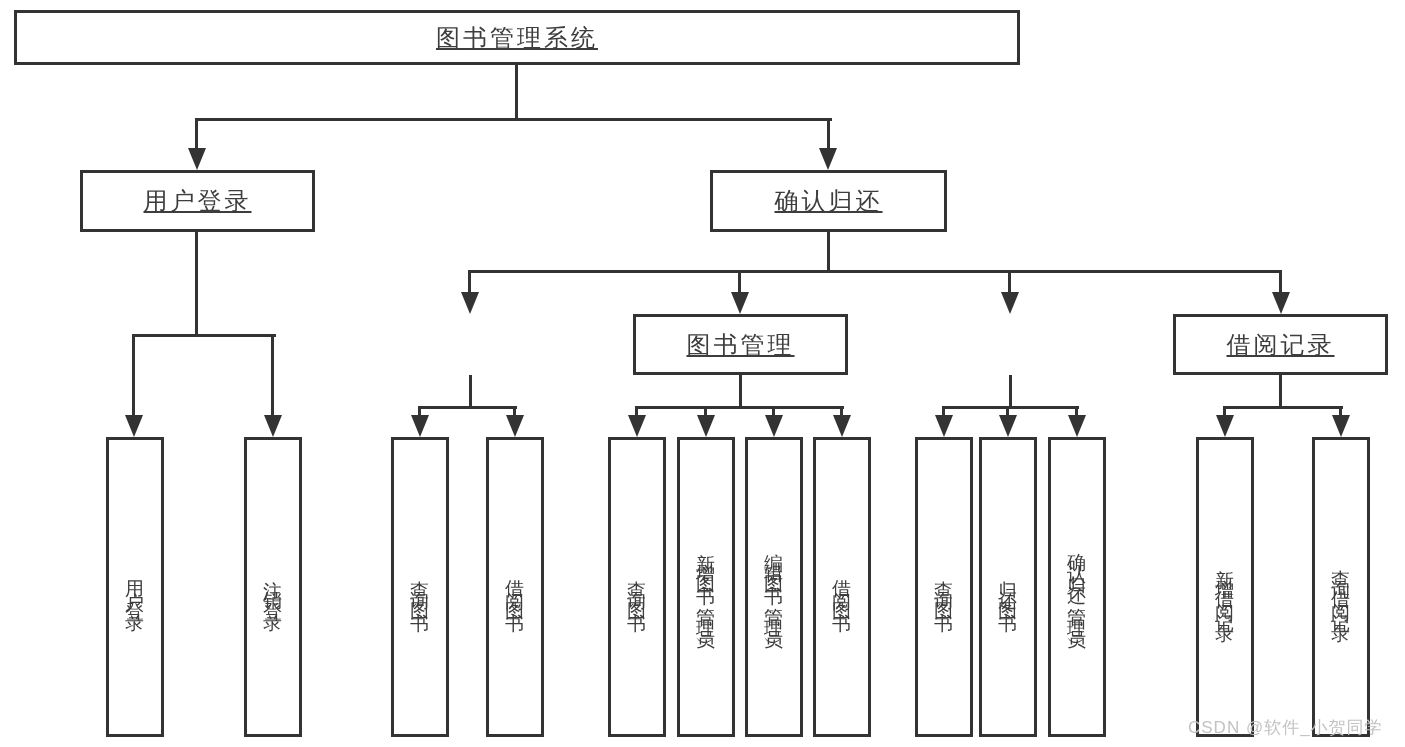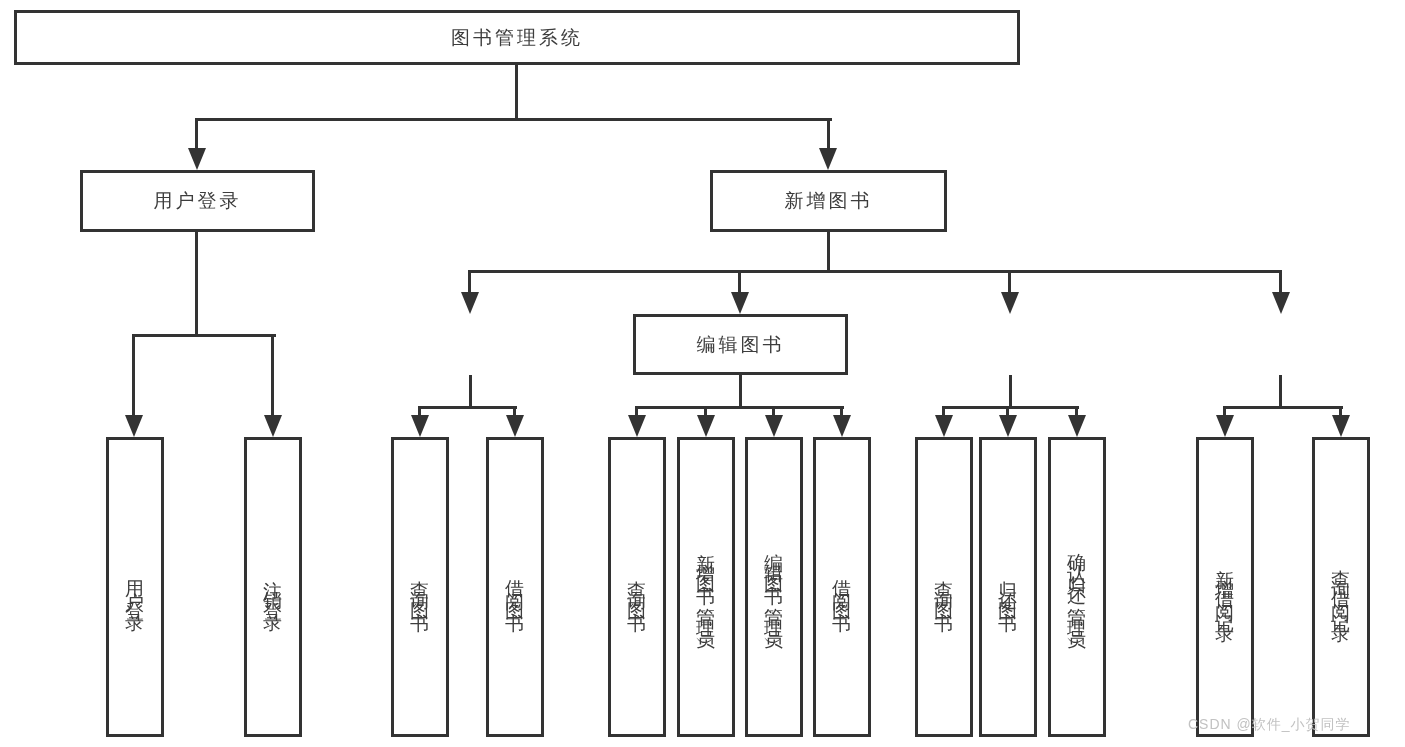--- a/index.html
+++ b/index.html
@@ -16,22 +16,23 @@
     width:1405px;height:747px;
     background:var(--bg);
     overflow:hidden;
   }
   
   .hbox{
     position:absolute;
     border:3px solid var(--line);
     background:var(--bg);
     display:flex;align-items:center;justify-content:center;
-    font-size:19px;letter-spacing:3px;color:var(--text);
+    font-size:24px;letter-spacing:3px;color:var(--text);
     white-space:nowrap;
+    text-decoration:underline;
   }
   
   .vbox{
     position:absolute;
     width:58px;height:300px;
     border:3px solid var(--line);
     background:var(--bg);
     writing-mode:vertical-rl;
     display:flex;align-items:center;justify-content:center;
     font-size:19px;letter-spacing:11px;color:var(--text);
@@ -40,61 +41,62 @@
   .vline{position:absolute;width:3px;background:var(--line);}
   .hline{position:absolute;height:3px;background:var(--line);}
   .arrow{
     position:absolute;width:0;height:0;
     border-left:9px solid transparent;
     border-right:9px solid transparent;
     border-top:22px solid var(--line);
   }
   .watermark{
     position:absolute;left:1188px;top:716px;
-    font-size:14px;letter-spacing:1px;
+    font-size:17px;letter-spacing:1px;
     color:var(--watermark);
     z-index:5;white-space:nowrap;
   }
 </style>
 </head>
 <body>
 
 <div class="stage">
 
   <div class="hbox" style="left:14px;top:10px;width:1006px;height:55px;">图书管理系统</div>
 
   <div class="vline" style="left:515px;top:64px;height:56px;"></div>
   <div class="hline" style="left:196px;top:118px;width:636px;"></div>
   <div class="vline" style="left:195px;top:118px;height:34px;"></div>
   <div class="vline" style="left:827px;top:118px;height:34px;"></div>
   <div class="arrow" style="left:188px;top:148px;"></div>
   <div class="arrow" style="left:819px;top:148px;"></div>
 
   <div class="hbox" style="left:80px;top:170px;width:235px;height:62px;">用户登录</div>
-  <div class="hbox" style="left:710px;top:170px;width:237px;height:62px;">新增图书</div>
+  <div class="hbox" style="left:710px;top:170px;width:237px;height:62px;">确认归还</div>
 
   <div class="vline" style="left:195px;top:232px;height:104px;"></div>
   <div class="hline" style="left:132px;top:334px;width:144px;"></div>
   <div class="vline" style="left:132px;top:334px;height:85px;"></div>
   <div class="vline" style="left:271px;top:334px;height:85px;"></div>
   <div class="arrow" style="left:125px;top:415px;"></div>
   <div class="arrow" style="left:264px;top:415px;"></div>
 
   <div class="vline" style="left:827px;top:232px;height:40px;"></div>
   <div class="hline" style="left:468px;top:270px;width:814px;"></div>
   <div class="vline" style="left:468px;top:270px;height:26px;"></div>
   <div class="vline" style="left:738px;top:270px;height:26px;"></div>
   <div class="vline" style="left:1008px;top:270px;height:26px;"></div>
   <div class="vline" style="left:1279px;top:270px;height:26px;"></div>
   <div class="arrow" style="left:461px;top:292px;"></div>
   <div class="arrow" style="left:731px;top:292px;"></div>
   <div class="arrow" style="left:1001px;top:292px;"></div>
   <div class="arrow" style="left:1272px;top:292px;"></div>
 
-  <div class="hbox" style="left:633px;top:314px;width:215px;height:61px;">编辑图书</div>
+  <div class="hbox" style="left:633px;top:314px;width:215px;height:61px;">图书管理</div>
+  <div class="hbox" style="left:1173px;top:314px;width:215px;height:61px;">借阅记录</div>
 
   <div class="vline" style="left:469px;top:375px;height:33px;"></div>
   <div class="hline" style="left:418px;top:406px;width:99px;"></div>
   <div class="vline" style="left:418px;top:406px;height:13px;"></div>
   <div class="vline" style="left:513px;top:406px;height:13px;"></div>
   <div class="arrow" style="left:411px;top:415px;"></div>
   <div class="arrow" style="left:506px;top:415px;"></div>
 
   <div class="vline" style="left:739px;top:375px;height:33px;"></div>
   <div class="hline" style="left:635px;top:406px;width:209px;"></div>

